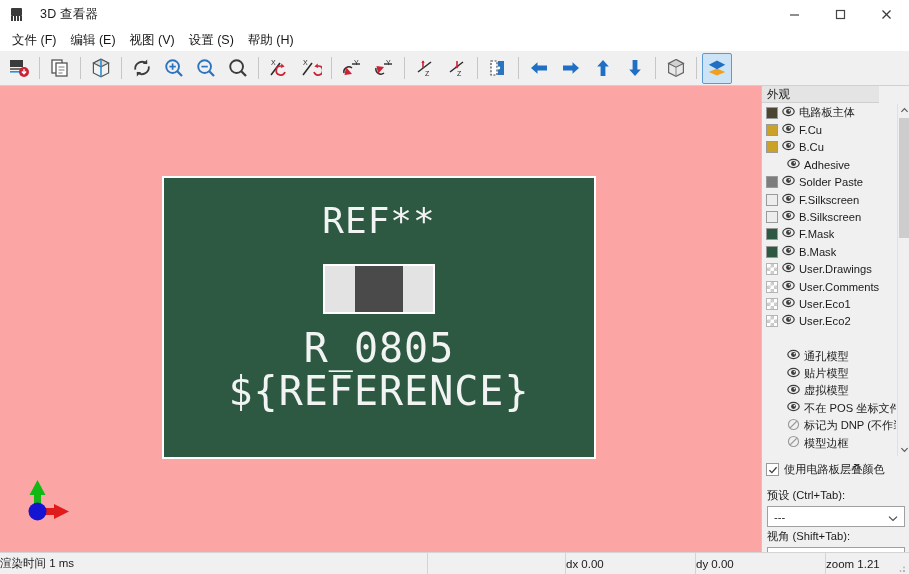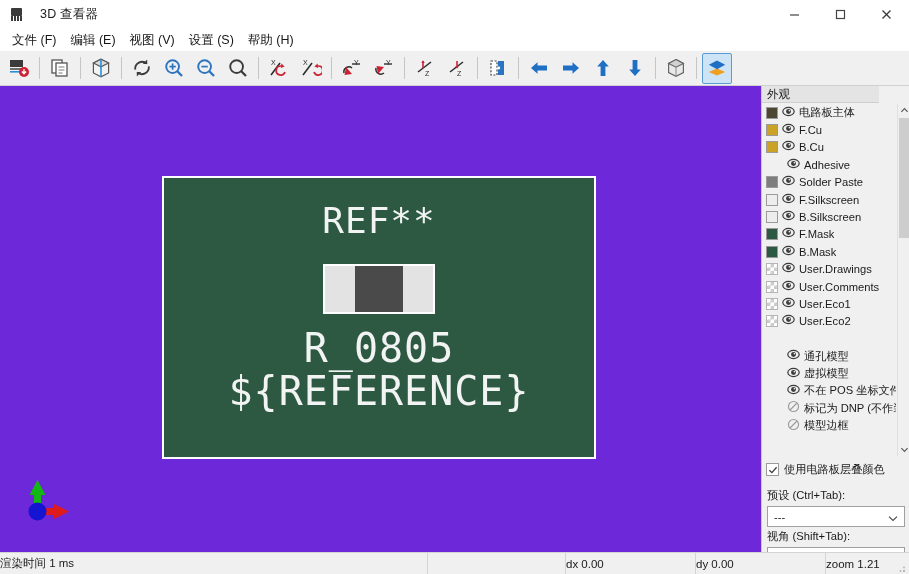--- a/index.html
+++ b/index.html
@@ -44,21 +44,21 @@
     width: 30px; height: 31px; display: flex; align-items: center; justify-content: center;
     border: 1px solid transparent; border-radius: 2px; margin: 0 1px; flex: none;
   }
   .tbtn.active { background: #cde4f7; border-color: #5b9bd5; }
   .tsep { width: 1px; height: 22px; background: #c6c6c6; margin: 0 4px; flex: none; }
   .tbtn svg, .tbtn .glyph { display: block; }
 
   
   .canvas {
     position: absolute; left: 0; top: 86px; width: 761px; height: 466px;
-    background: #6d28d9; overflow: hidden;
+    background: #fca5a5; overflow: hidden;
   }
   .pcb {
     position: absolute; left: 162px; top: 90px; width: 434px; height: 283px;
     background: #2d5943; border: 2px solid #ffffff;
   }
   .silk { color: #f2f4f3; text-align: center; font-family: "DejaVu Sans Mono", monospace;
           font-weight: 300; letter-spacing: 1px; }
   .silk-ref { position: absolute; left: 0; right: 0; top: 22px; font-size: 36px; }
   .silk-name { position: absolute; left: 0; right: 0; top: 147px; font-size: 40px; }
   .silk-var { position: absolute; left: 0; right: 0; top: 190px; font-size: 40px; }
@@ -522,20 +522,29 @@
               </svg></span>
             <span class="layer-label">通孔模型</span>
           </div>
           <div class="layer-row">
             <span class="indent"></span>
             <span><svg class="eye" viewBox="0 0 16 16">
                 <ellipse cx="8" cy="8" rx="7" ry="5" fill="none" stroke="#3b3b3b" stroke-width="1.5"></ellipse>
                 <circle cx="8" cy="8" r="3" fill="#3b3b3b"></circle>
                 <circle cx="9" cy="7" r="1" fill="#fff"></circle>
               </svg></span>
+            <span class="layer-label">贴片模型</span>
+          </div>
+          <div class="layer-row">
+            <span class="indent"></span>
+            <span><svg class="eye" viewBox="0 0 16 16">
+                <ellipse cx="8" cy="8" rx="7" ry="5" fill="none" stroke="#3b3b3b" stroke-width="1.5"></ellipse>
+                <circle cx="8" cy="8" r="3" fill="#3b3b3b"></circle>
+                <circle cx="9" cy="7" r="1" fill="#fff"></circle>
+              </svg></span>
             <span class="layer-label">虚拟模型</span>
           </div>
           <div class="layer-row">
             <span class="indent"></span>
             <span><svg class="eye" viewBox="0 0 16 16">
                 <ellipse cx="8" cy="8" rx="7" ry="5" fill="none" stroke="#3b3b3b" stroke-width="1.5"></ellipse>
                 <circle cx="8" cy="8" r="3" fill="#3b3b3b"></circle>
                 <circle cx="9" cy="7" r="1" fill="#fff"></circle>
               </svg></span>
             <span class="layer-label">不在 POS 坐标文件3</span>

